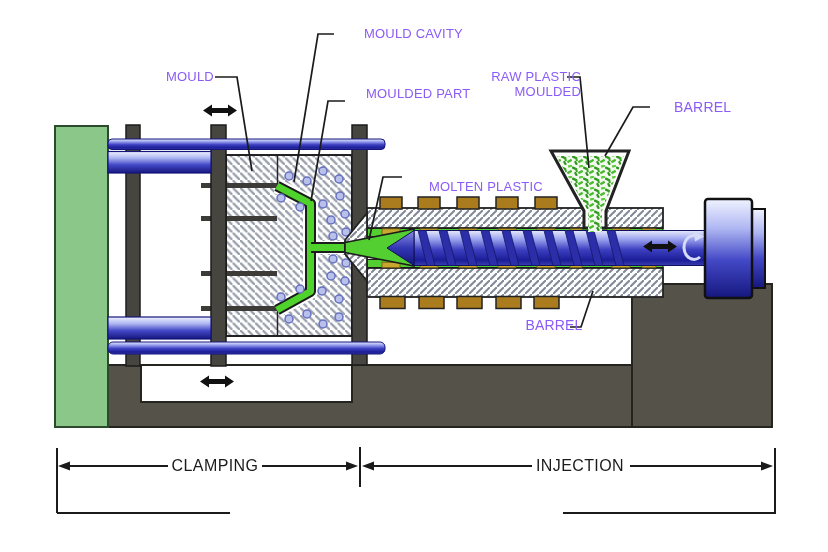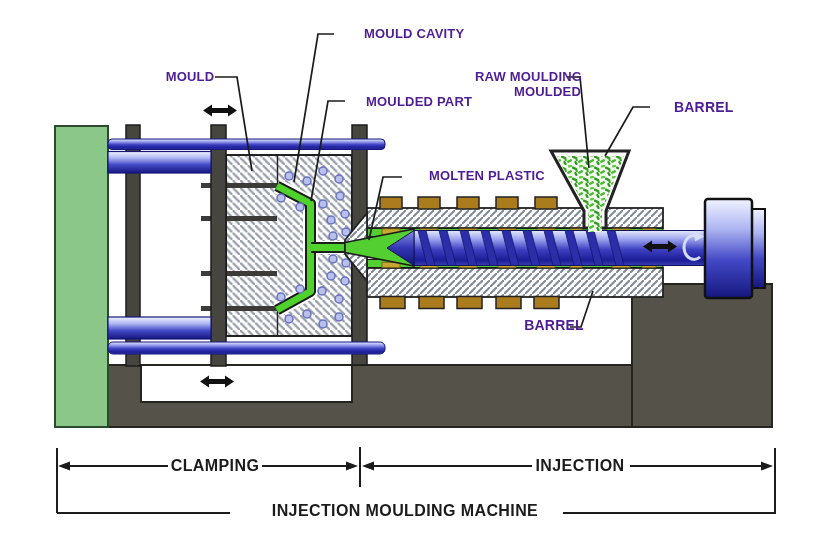--- a/index.html
+++ b/index.html
@@ -1,21 +1,21 @@
 <!DOCTYPE html>
 <html><head>
 <meta charset="utf-8">
 <style>
   html,body{margin:0;padding:0;background:#fff;}
   #stage{position:relative;width:828px;height:552px;background:#fff;overflow:hidden;
          font-family:"Liberation Sans","DejaVu Sans",sans-serif;}
   #diagram-svg{position:absolute;left:0;top:0;}
-  .lbl{position:absolute;font-weight:bold;font-size:13px;line-height:14.5px;
-       color:#4c1d95;letter-spacing:.2px;white-space:nowrap;padding-left:20px;}
-  .dim{position:absolute;font-weight:bold;font-size:16px;color:#1b1b1b;
+  .lbl{position:absolute;font-weight:normal;font-size:13px;line-height:14.5px;
+       color:#8b5cf6;letter-spacing:.2px;white-space:nowrap;padding-left:20px;}
+  .dim{position:absolute;font-weight:normal;font-size:16px;color:#1b1b1b;
        text-align:center;letter-spacing:.4px;white-space:nowrap;}
 </style>
 </head>
 <body>
 
 <div id="stage">
 
 <svg id="diagram-svg" width="828" height="552" viewBox="0 0 828 552">
   <defs>
     <pattern id="hatchM" width="7.5" height="7.5" patternUnits="userSpaceOnUse">
@@ -235,32 +235,31 @@
     <polygon points="773,466 761,461.5 761,470.5" stroke="none"></polygon>
     <line x1="57" y1="513" x2="230" y2="513"></line>
     <line x1="563" y1="513" x2="775" y2="513"></line>
   </g>
 </svg>
 
 <div class="lbl" style="left:128px;top:70px;width:84px;text-align:center">MOULD</div>
 
 <div class="lbl" style="left:344px;top:27px">MOULD CAVITY</div>
 
-<div class="lbl" style="left:346px;top:95px">MOULDED PART</div>
-
-<div class="lbl" style="left:409px;top:169px">MOLTEN PLASTIC</div>
+<div class="lbl" style="left:346px;top:87px">MOULDED PART</div>
+
+<div class="lbl" style="left:409px;top:180px">MOLTEN PLASTIC</div>
 
 <div class="lbl" style="left:455px;top:70px;width:106px;text-align:right">
-  <div>RAW MOULDING</div>
+  <div>RAW PLASTIC</div>
   <div>MOULDED</div>
 </div>
 
 <div class="lbl" style="left:654px;top:100px;font-size:14px">BARREL</div>
 
 <div class="lbl" style="left:500px;top:318px;width:68px;text-align:center;font-size:14px">BARREL</div>
 
 <div class="dim" style="left:125px;top:457px;width:180px">CLAMPING</div>
 
 <div class="dim" style="left:492px;top:457px;width:176px">INJECTION</div>
 
-<div class="dim" style="left:253px;top:502px;width:304px">INJECTION MOULDING MACHINE</div>
 
 </div>
 
 </body></html>

